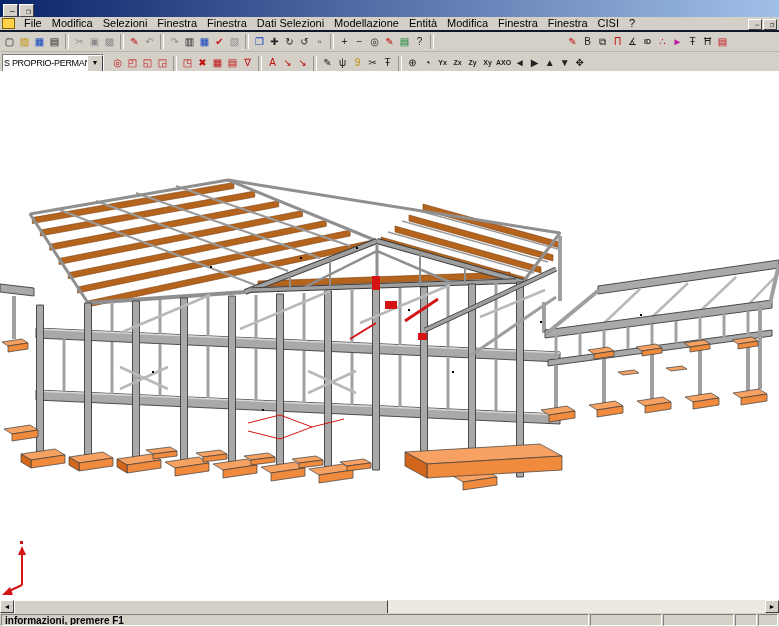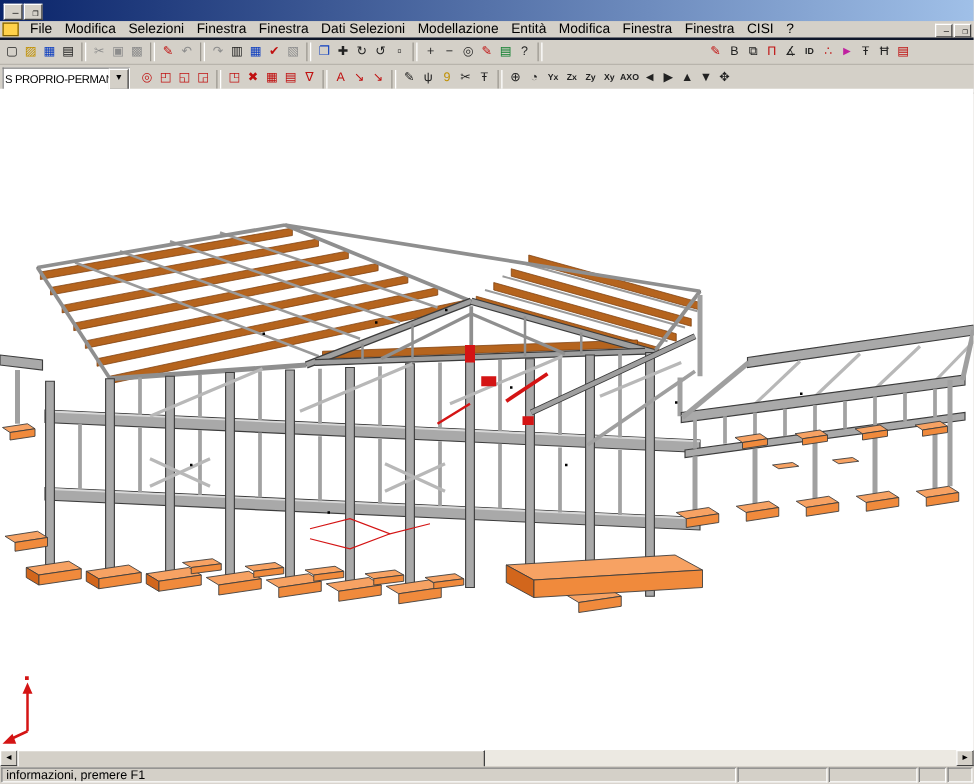--- a/index.html
+++ b/index.html
@@ -40,21 +40,21 @@
   
   .viewport{position:absolute;top:71px;left:0;width:779px;height:529px;background:var(--vbg,#fff);overflow:hidden;}
 
   
   .hscroll{position:absolute;top:600px;left:0;width:779px;height:13px;background:#ece9e2;display:flex;}
   .sbtn{width:14px;height:13px;background:#d4d0c8;border:1px solid;border-color:#fff #404040 #404040 #fff;font-size:7px;line-height:11px;text-align:center;padding:0;}
   .sthumb{width:372px;height:13px;background:#d4d0c8;border:1px solid;border-color:#fff #404040 #404040 #fff;}
   .sfill{flex:1;}
 
   
-  .statusbar{position:absolute;top:613px;left:0;width:779px;height:14px;background:var(--chrome);display:flex;align-items:stretch;font-size:10px;}
+  .statusbar{position:absolute;top:613px;left:0;width:779px;height:14px;background:var(--chrome);display:flex;align-items:stretch;font-size:10px;font-weight:bold;}
   .spane{border:1px solid;border-color:#808080 #fff #fff #808080;margin:1px 1px 1px 0;padding:0 3px;white-space:nowrap;overflow:hidden;line-height:11px;color:#000;}
   .spane.first{flex:1;margin-left:1px;}
   .w70{width:64px;} .w69{width:63px;} .w18{width:14px;} .w16{width:12px;}
 </style>
 <style>.wd{fill:var(--wood);stroke:var(--woodd);stroke-width:.6}.cn{fill:var(--conc);stroke:var(--cline);stroke-width:.9}.mul{stroke:#a2a2a2;stroke-width:3}.lt{stroke:#b8b8b8;stroke-width:2.5}.ft{fill:var(--foott)}.ff{fill:var(--foot)}.fs{fill:var(--footd)}</style></head>
 <body>
 
 <div class="app">
 
   <div class="titlebar">

